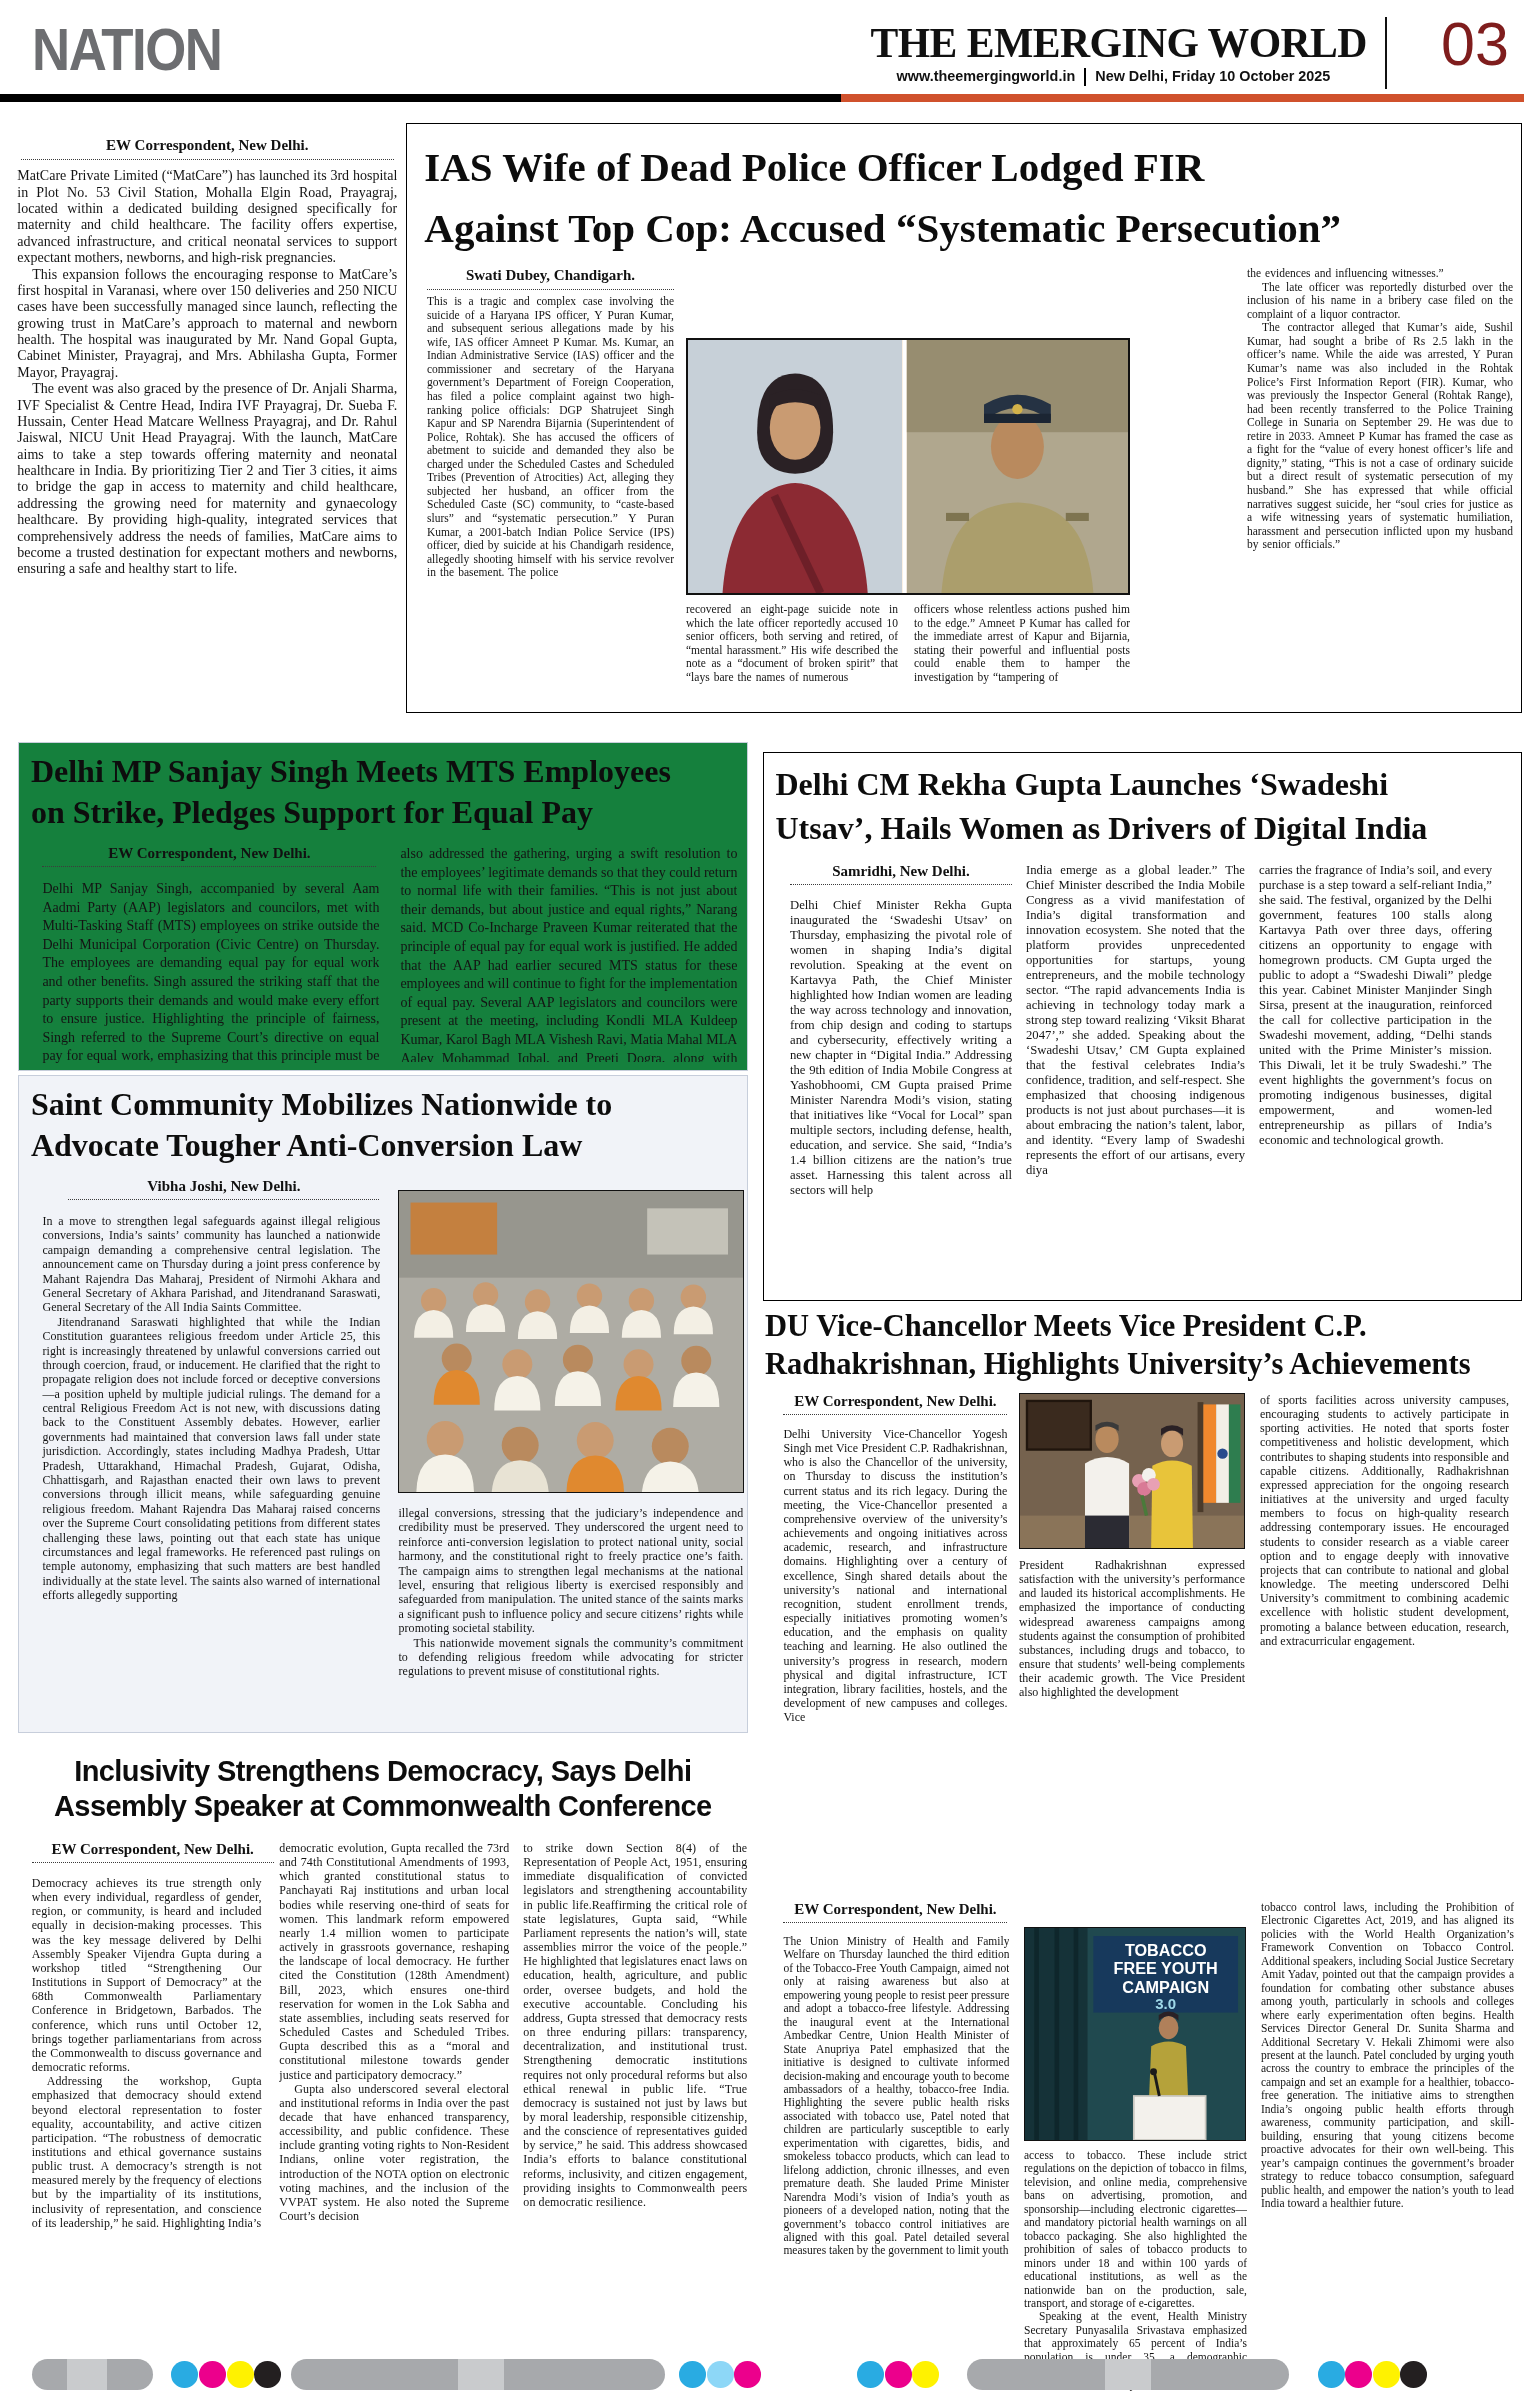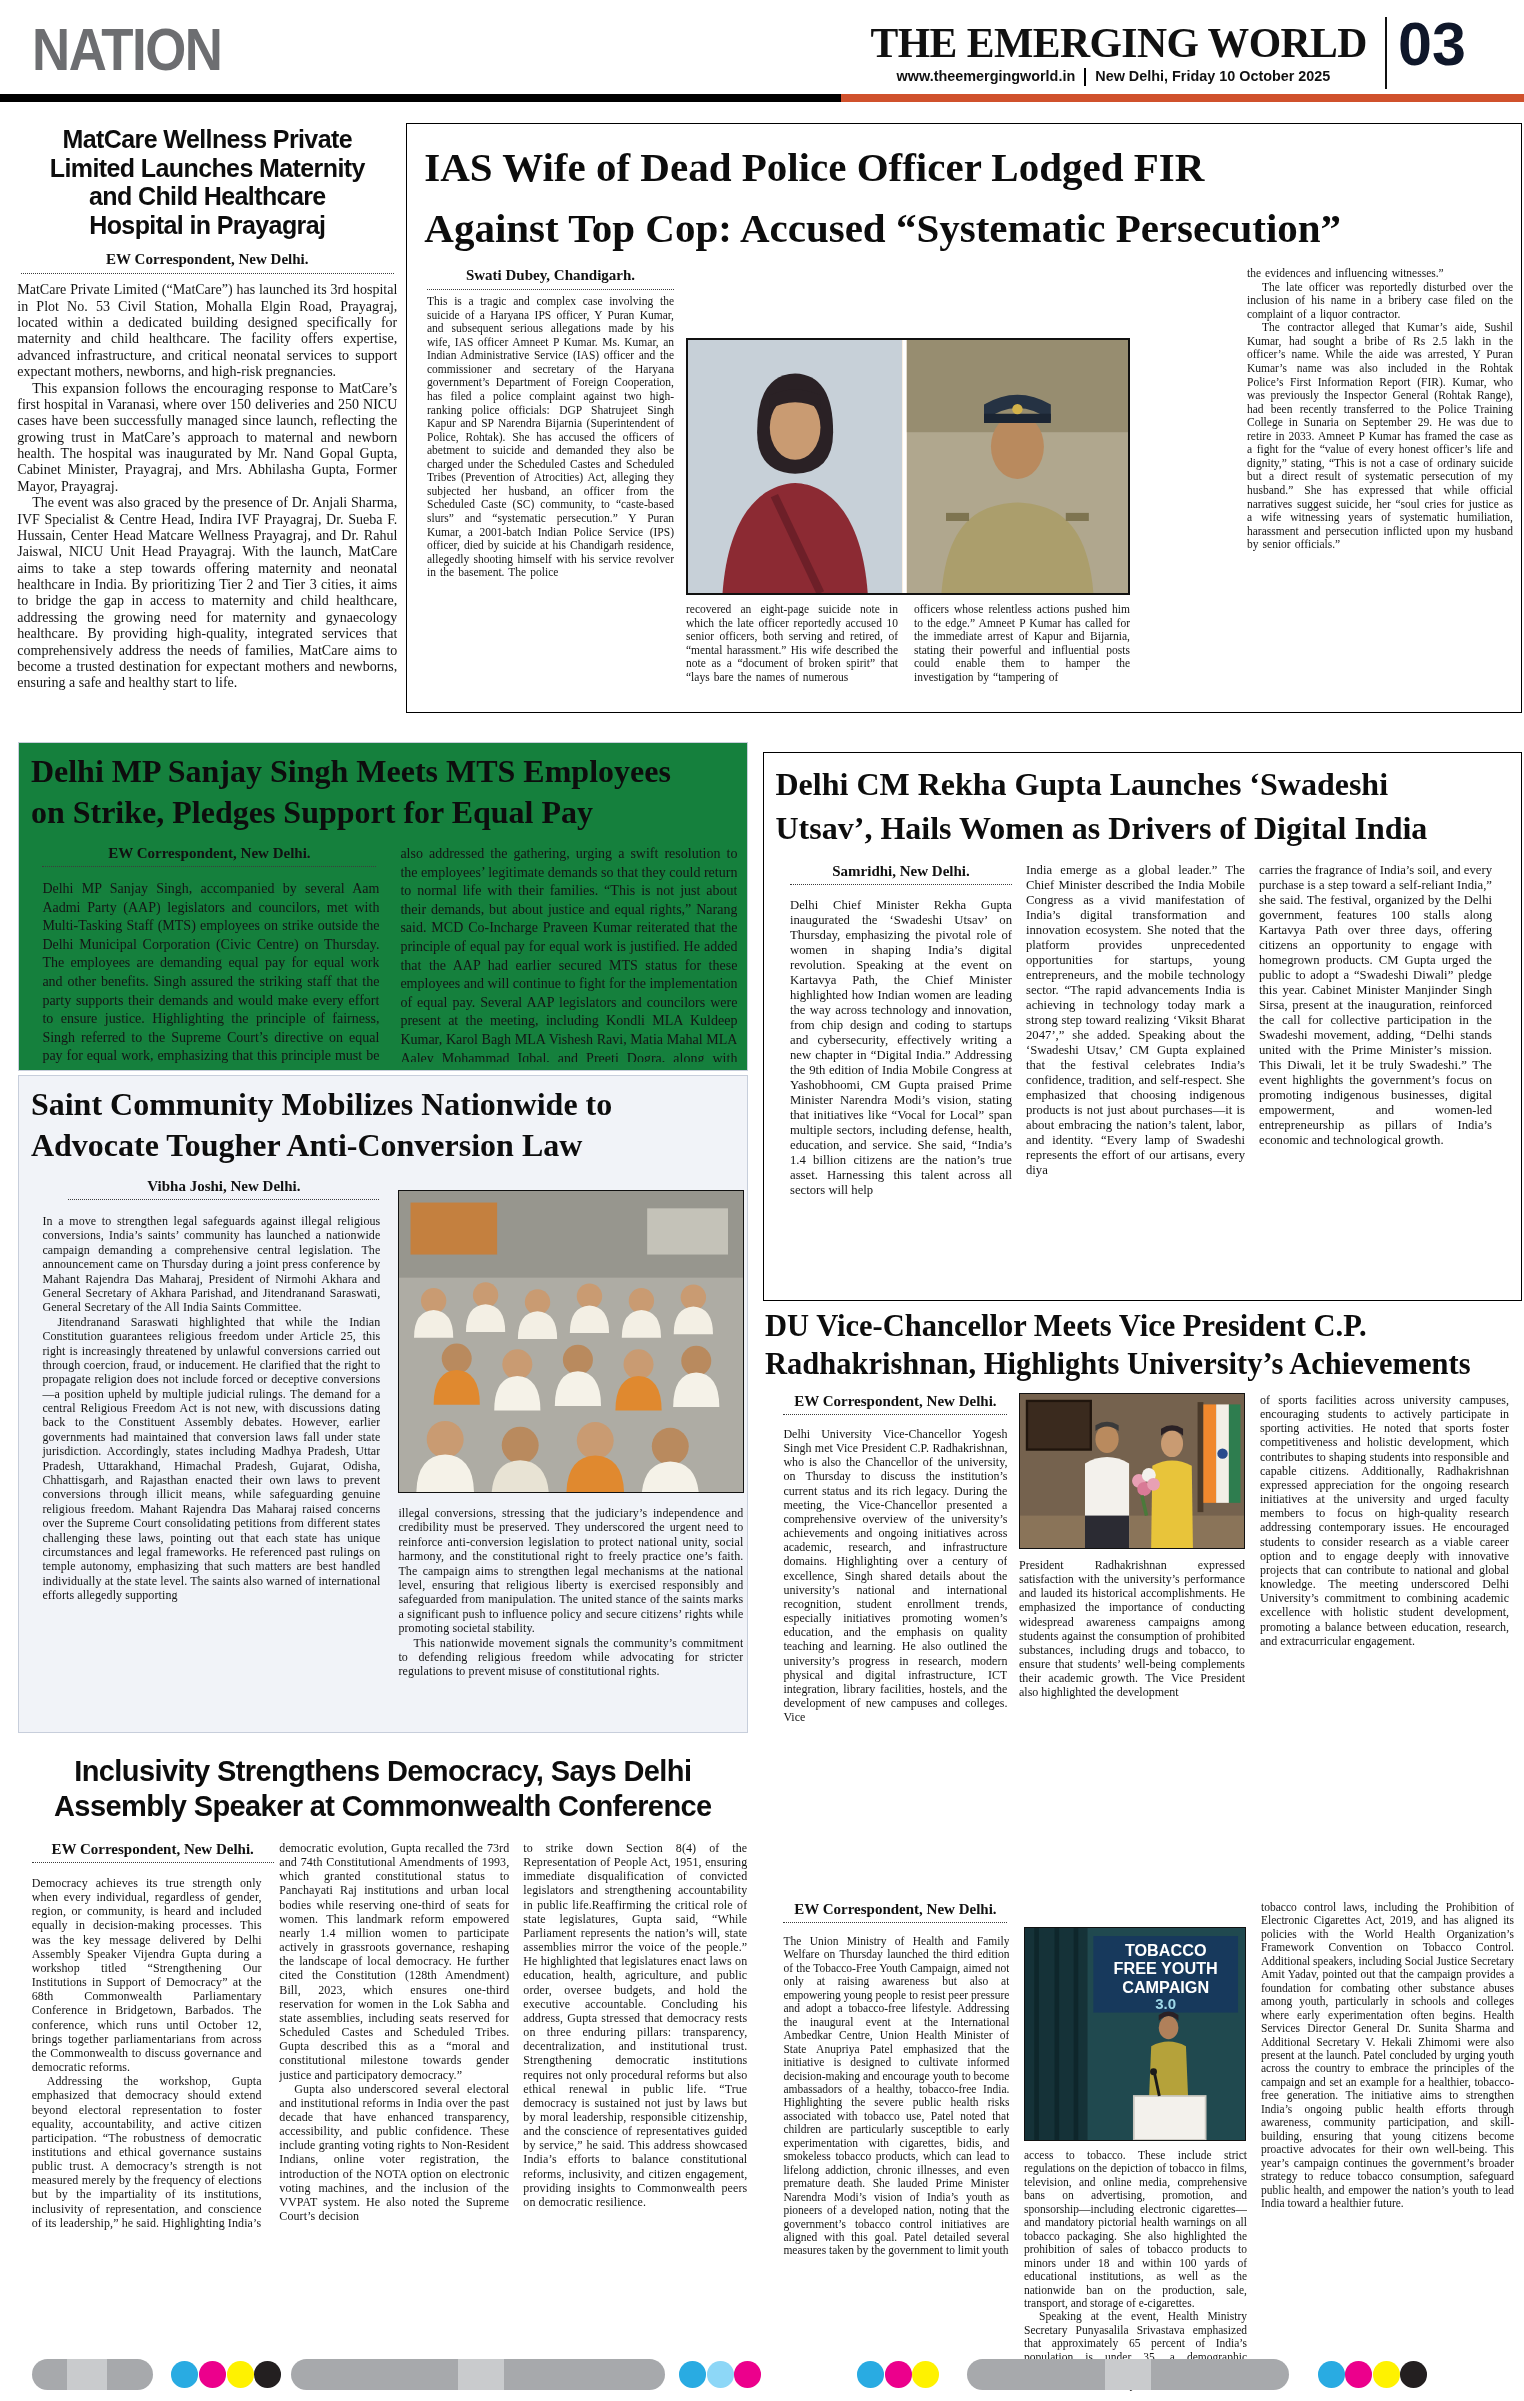--- a/index.html
+++ b/index.html
@@ -6,21 +6,21 @@
   .page{position:relative;width:1525px;height:2401px;background:#fff;overflow:hidden;
         font-family:"Liberation Serif",serif;color:#111;}
   .abs{position:absolute;}
   
   .nation{font-family:"Liberation Sans",sans-serif;font-weight:bold;font-size:60px;
           color:#6d6e71;letter-spacing:-1.7px;transform:scaleX(.88);transform-origin:left top;white-space:nowrap;}
   .masthead{font-family:"Liberation Serif",serif;font-weight:bold;font-size:43px;letter-spacing:-0.6px;
             text-align:center;white-space:nowrap;transform:scaleX(.97);transform-origin:center top;}
   .tagline{font-family:"Liberation Sans",sans-serif;font-weight:600;font-size:14.4px;text-align:center;white-space:nowrap;}
   .tagline .sep{display:inline-block;width:1.7px;height:18.4px;background:#000;margin:0 9.2px;vertical-align:middle;}
-  .pageno{font-family:"Liberation Sans",sans-serif;font-weight:700;font-size:61px;color:#0f172a;}
+  .pageno{font-family:"Liberation Sans",sans-serif;font-weight:400;font-size:61px;color:#7f1d1d;margin-left:43px;}
   .hdr-rule-black{background:#000;}
   .hdr-rule-orange{background:#d0512c;}
   .vrule{background:#111;}
   
   .hl-serif{font-family:"Liberation Serif",serif;font-weight:bold;text-align:left;color:#0d0d0d;text-wrap:balance;}
   .hl-sans{font-family:"Liberation Sans",sans-serif;font-weight:bold;text-align:center;color:#0d0d0d;
            letter-spacing:-0.6px;text-wrap:balance;}
   .byline{font-family:"Liberation Serif",serif;font-weight:bold;font-size:15px;text-align:center;white-space:nowrap;}
   .byline.left{text-align:center;}
   .dotrule{border-top:1.7px dotted #3c3c3c;height:0;}
@@ -54,21 +54,20 @@
   <div class="abs masthead" style="left:863px;top:18.4px;width:501px;">THE EMERGING WORLD</div>
   <div class="abs tagline" style="left:863px;top:68px;width:501px;">
     <span>www.theemergingworld.in</span><span class="sep"></span><span>New Delhi, Friday 10 October 2025</span>
   </div>
   <div class="abs vrule" style="left:1385px;top:17.3px;width:1.7px;height:72px;"></div>
   <div class="abs pageno" style="left:1398px;top:9.2px;">03</div>
   <div class="abs hdr-rule-black" style="left:0;top:94px;width:841px;height:7.5px;"></div>
   <div class="abs hdr-rule-orange" style="left:841px;top:94px;width:683px;height:7.5px;"></div>
 
   <div class="abs" style="left:17.3px;top:125px;width:380px;height:607px;">
-    <div class="hl-serif hl-sans" style="font-size:25px;line-height:1.14;font-family:'Liberation Sans',sans-serif;">MatCare Wellness Private Limited Launches Maternity and Child Healthcare Hospital in Prayagraj</div>
     <div class="byline" style="margin-top:11.5px;">EW Correspondent, New Delhi.</div>
     <div class="dotrule" style="margin:5.8px 3.5px 8px;"></div>
     <div class="body t-matcare" style="height:455px;">
       <p>MatCare Private Limited (“MatCare”) has launched its 3rd hospital in Plot No. 53 Civil Station, Mohalla Elgin Road, Prayagraj, located within a dedicated building designed specifically for maternity and child healthcare. The facility offers expertise, advanced infrastructure, and critical neonatal services to support expectant mothers, newborns, and high-risk pregnancies.</p>
       <p>This expansion follows the encouraging response to MatCare’s first hospital in Varanasi, where over 150 deliveries and 250 NICU cases have been successfully managed since launch, reflecting the growing trust in MatCare’s approach to maternal and newborn health. The hospital was inaugurated by Mr. Nand Gopal Gupta, Cabinet Minister, Prayagraj, and Mrs. Abhilasha Gupta, Former Mayor, Prayagraj.</p>
       <p>The event was also graced by the presence of Dr. Anjali Sharma, IVF Specialist &amp; Centre Head, Indira IVF Prayagraj, Dr. Sueba F. Hussain, Center Head Matcare Wellness Prayagraj, and Dr. Rahul Jaiswal, NICU Unit Head Prayagraj. With the launch, MatCare aims to take a step towards offering maternity and neonatal healthcare in India. By prioritizing Tier 2 and Tier 3 cities, it aims to bridge the gap in access to maternity and child healthcare, addressing the growing need for maternity and gynaecology healthcare. By providing high-quality, integrated services that comprehensively address the needs of families, MatCare aims to become a trusted destination for expectant mothers and newborns, ensuring a safe and healthy start to life.</p>
     </div>
   </div>
 
   <div class="abs boxed" style="left:406px;top:123px;width:1116px;height:590px;">

